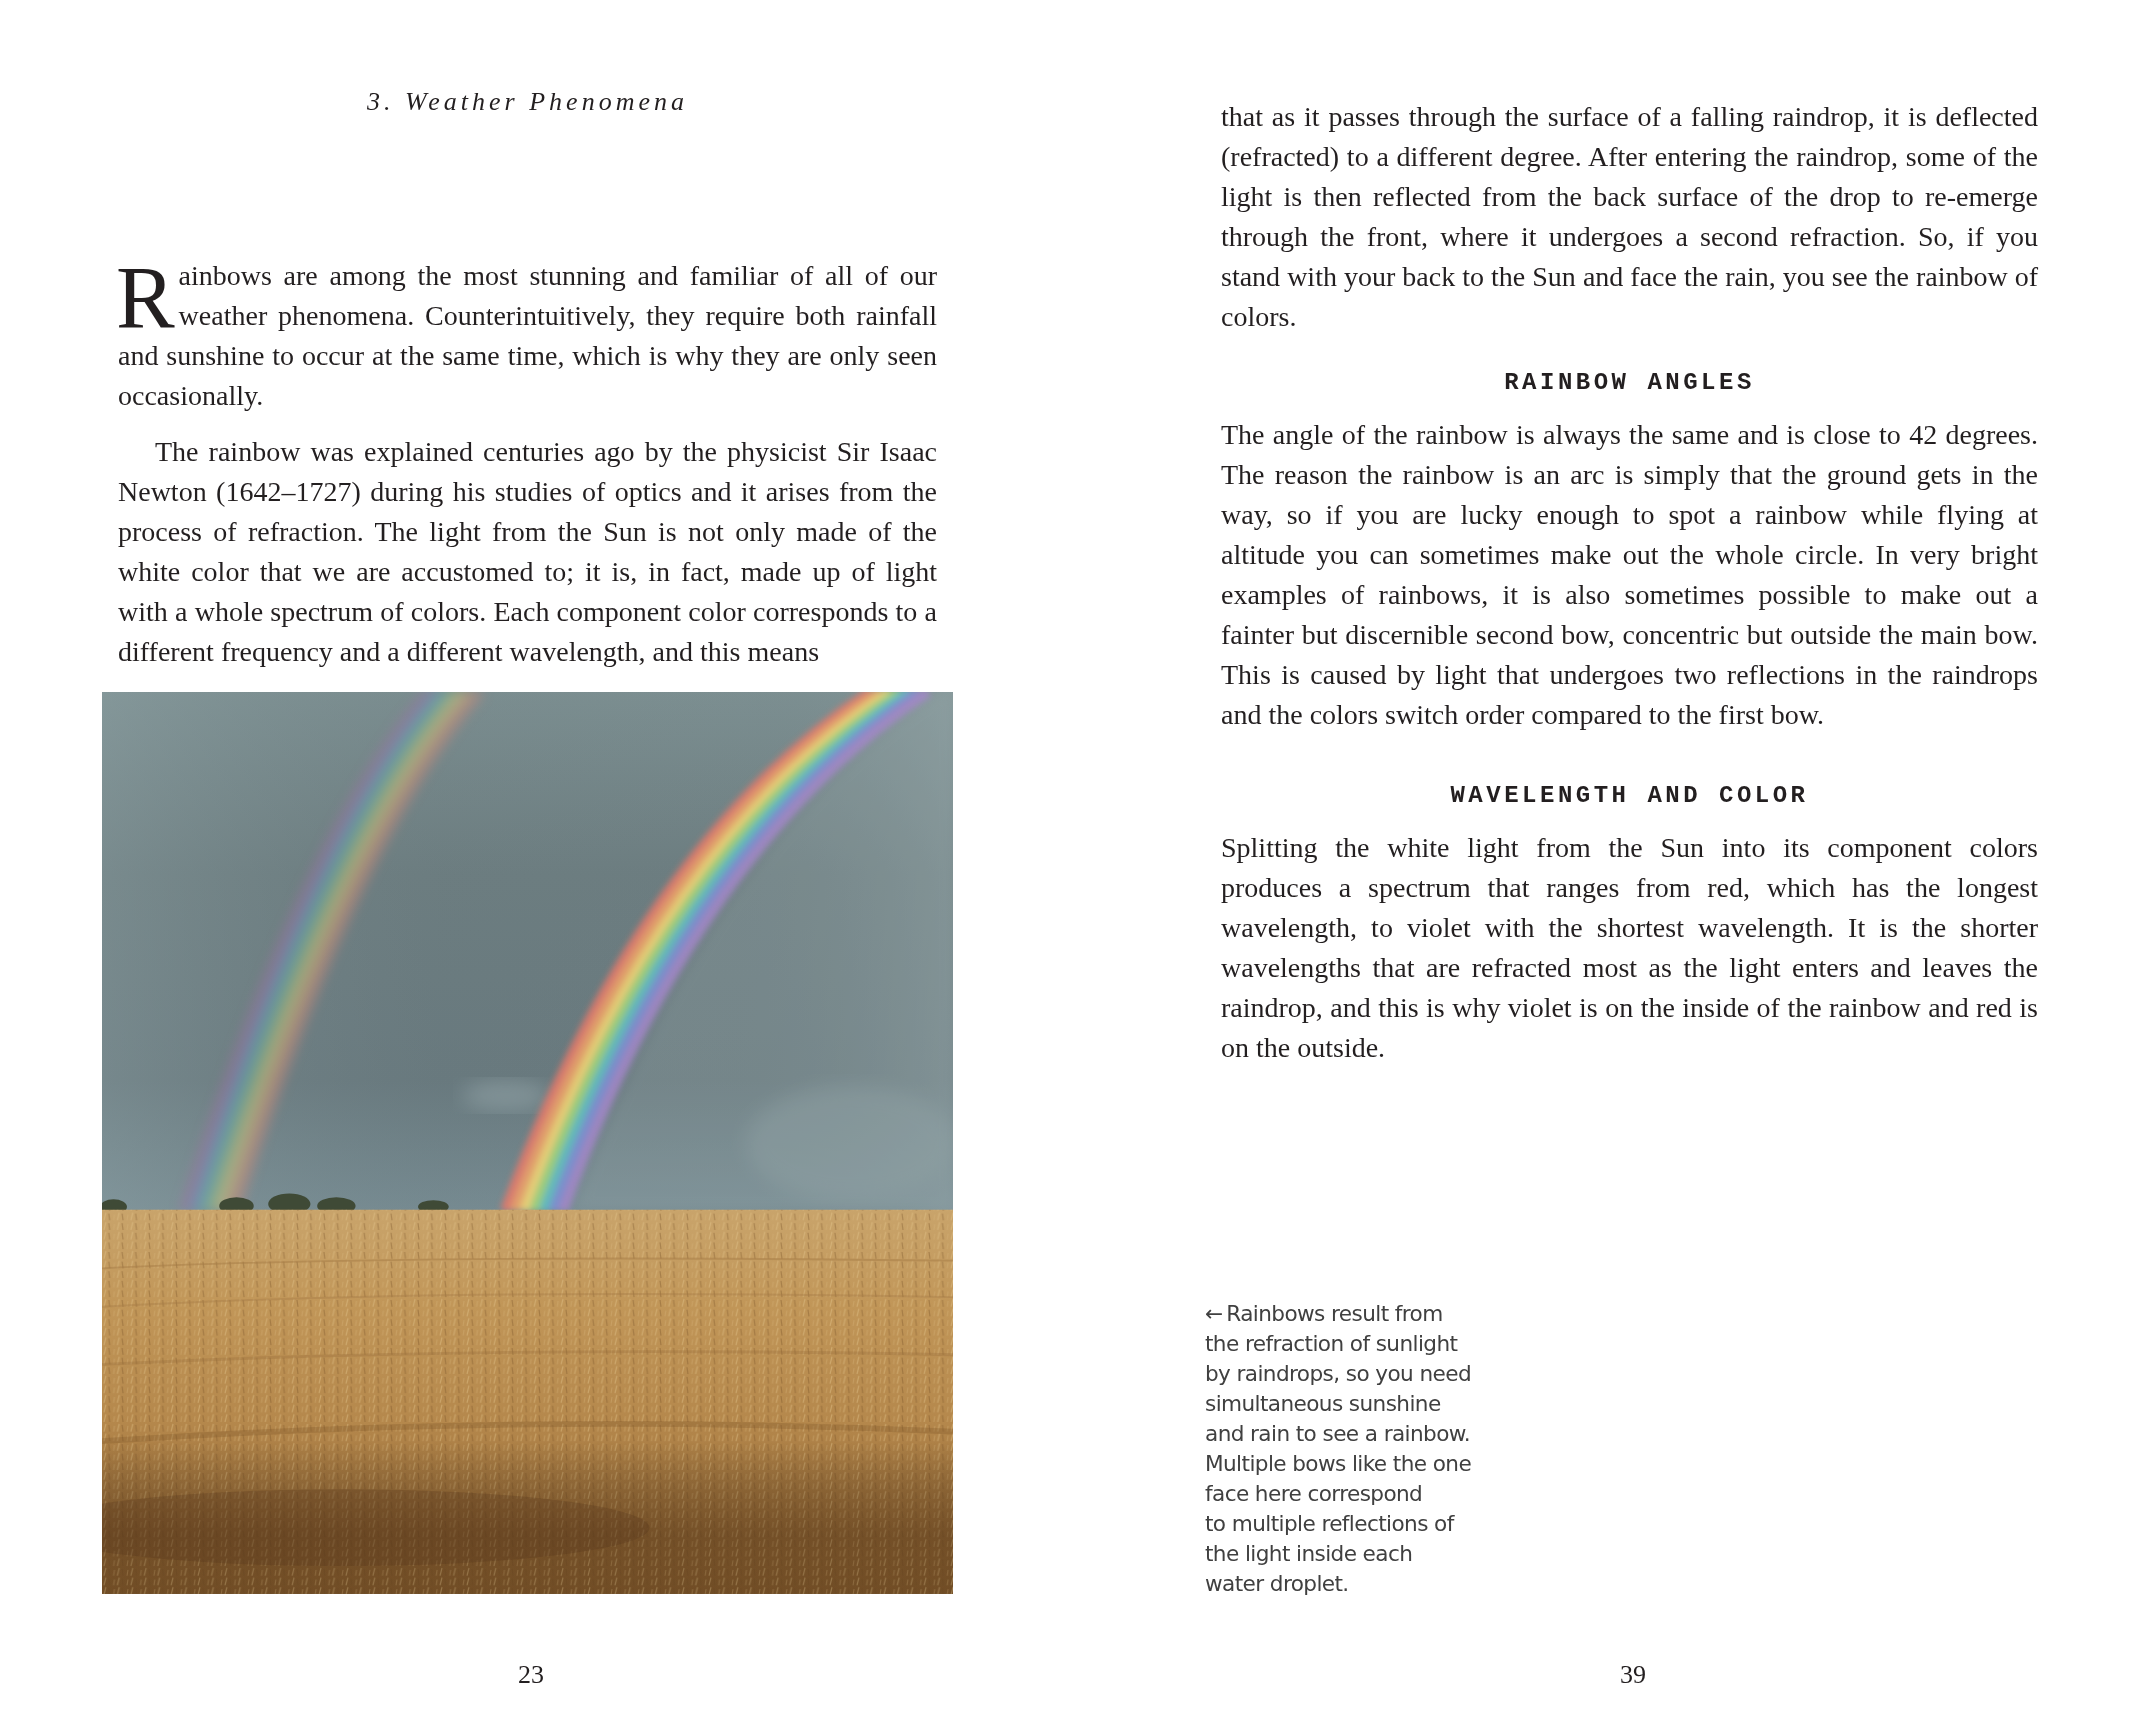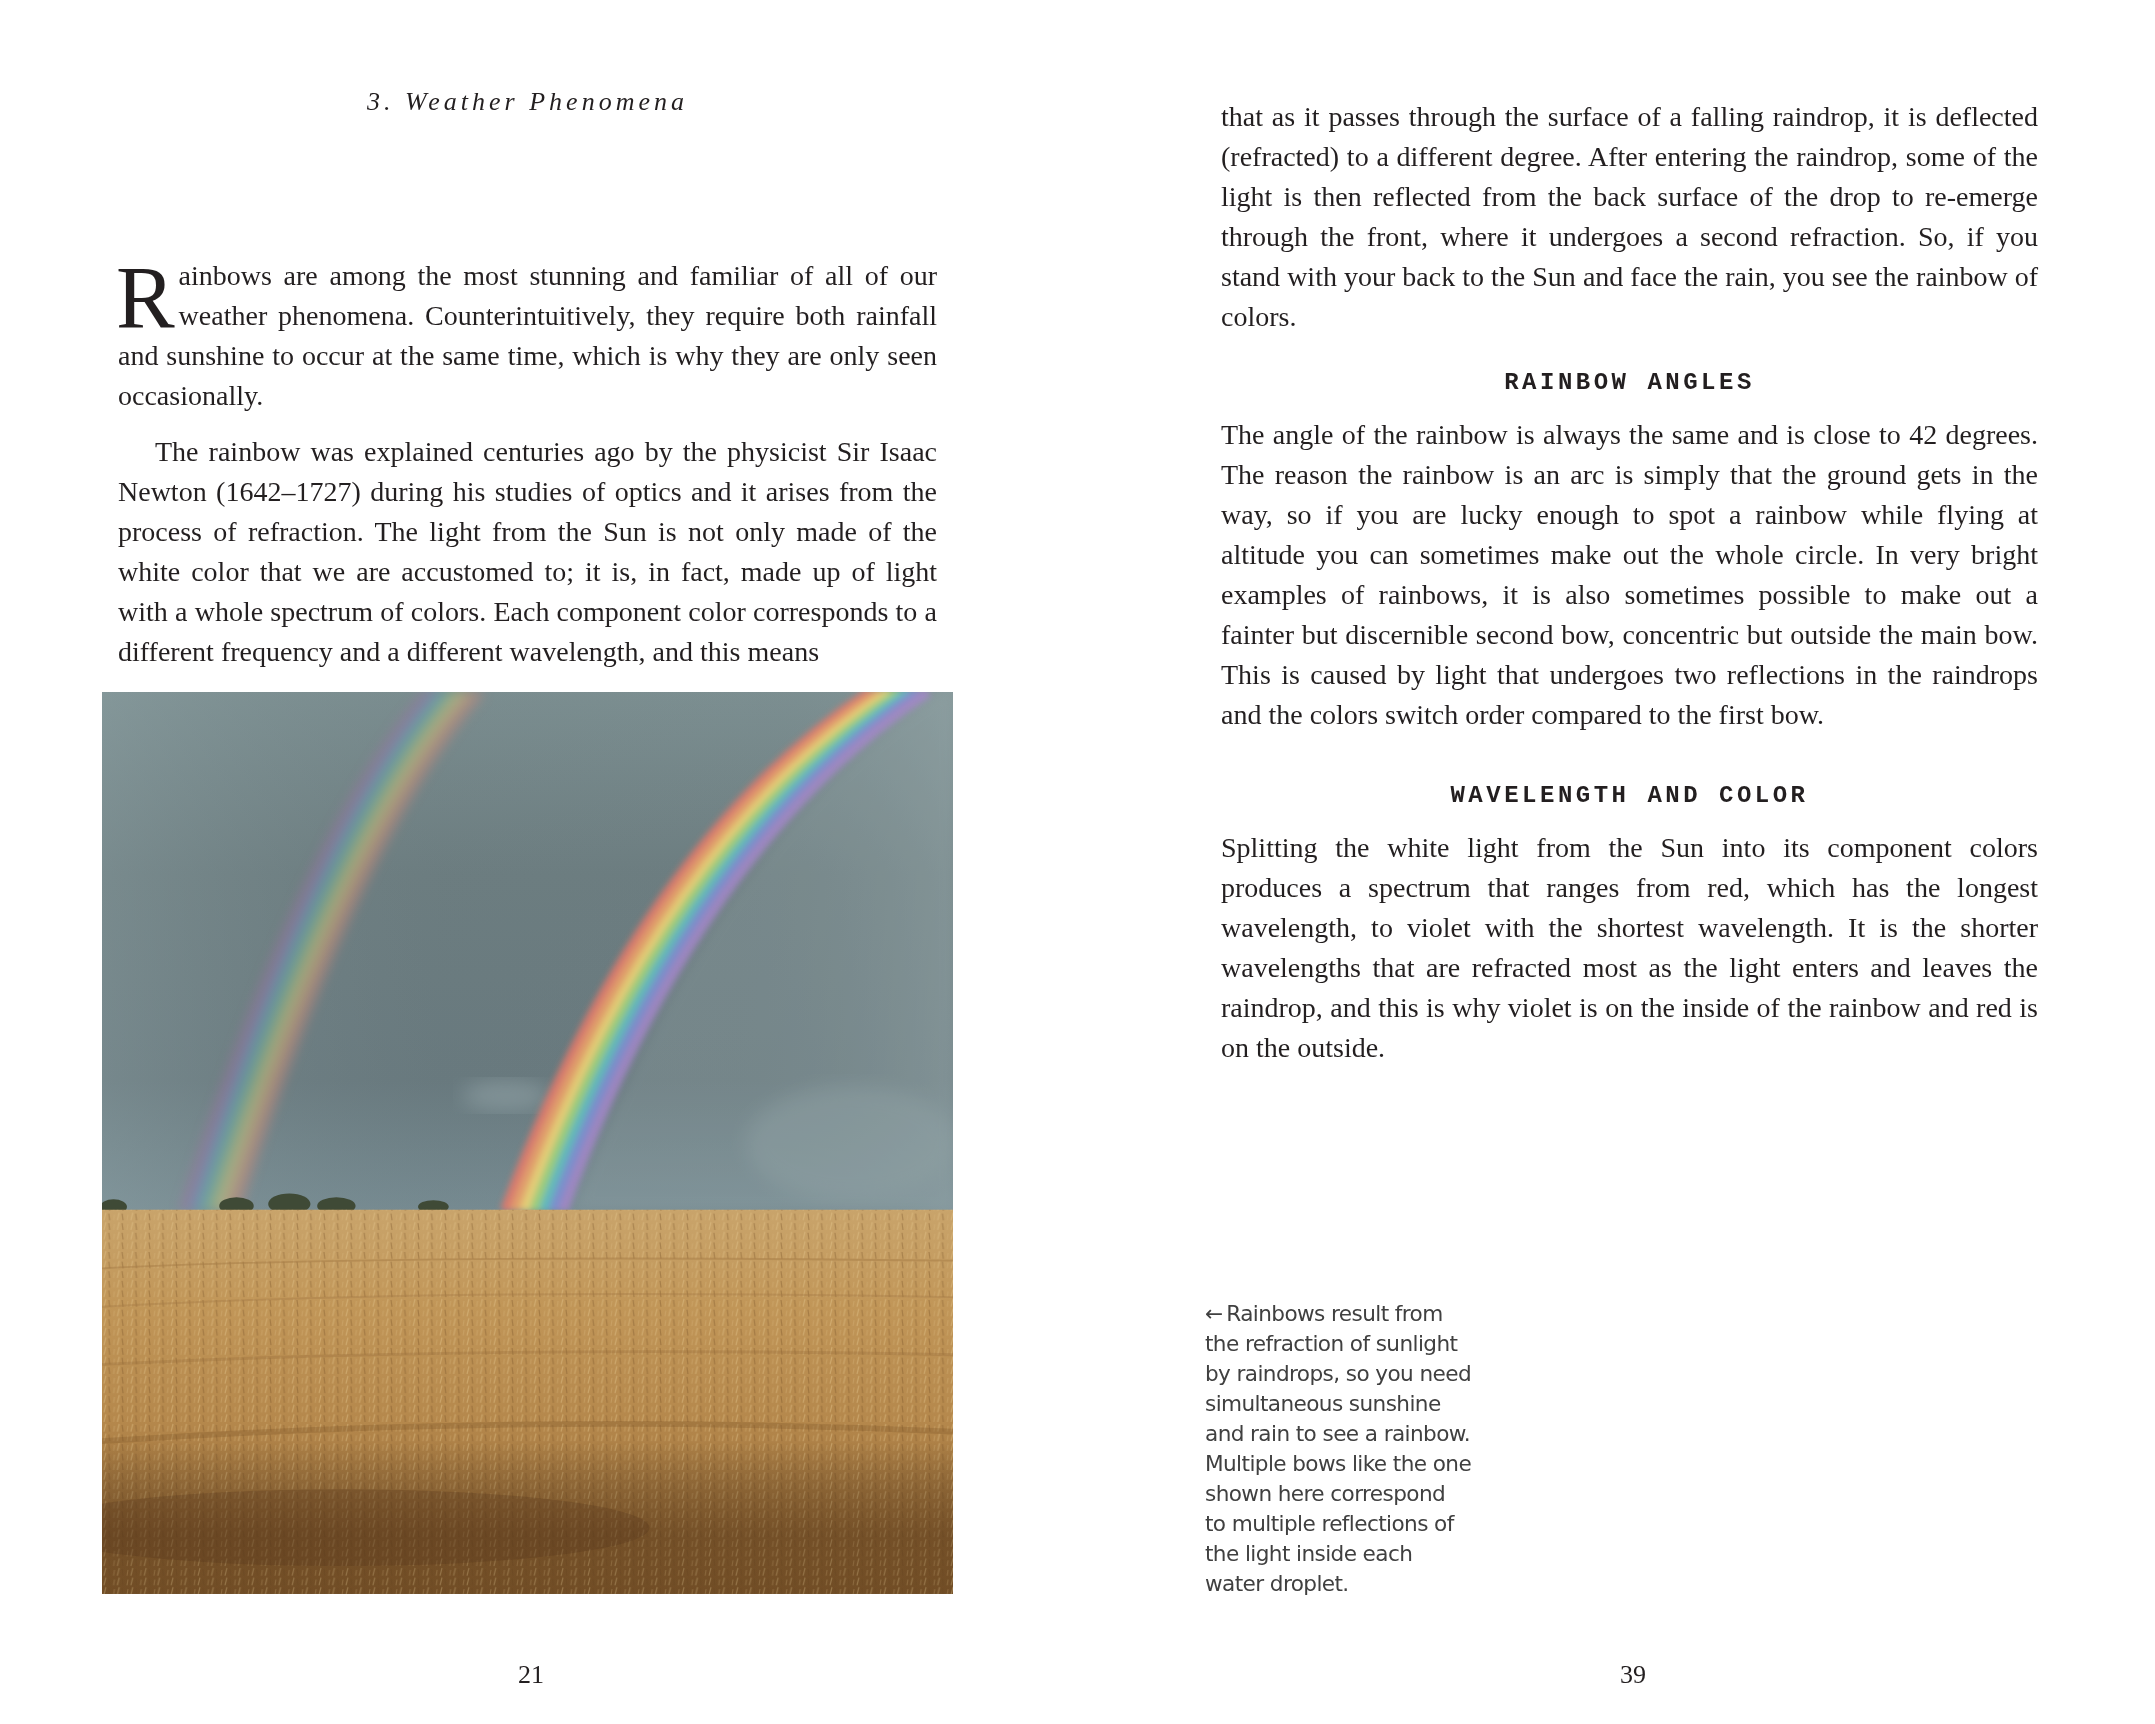--- a/index.html
+++ b/index.html
@@ -159,42 +159,42 @@
       <rect x="0" y="539" width="886" height="400" fill="url(#stubble)"></rect>
       <rect x="0" y="539" width="886" height="400" fill="url(#fieldshade)"></rect>
       <path d="M 0 600 Q 300 585 886 592" stroke="#a57b45" stroke-width="2" fill="none" opacity="0.5"></path>
       <path d="M 0 640 Q 350 620 886 630" stroke="#a57b45" stroke-width="2" fill="none" opacity="0.4"></path>
       <path d="M 0 700 Q 400 680 886 690" stroke="#9b713d" stroke-width="3" fill="none" opacity="0.35"></path>
       <path d="M 0 780 Q 450 750 886 770" stroke="#7e5529" stroke-width="6" fill="none" opacity="0.3"></path>
       <ellipse cx="250" cy="870" rx="320" ry="40" fill="#4e3118" opacity="0.25"></ellipse>
     </svg>
   </div>
 
-  <div class="page-number pn-left">21</div>
+  <div class="page-number pn-left">23</div>
 </div>
 
 <div class="page-right-content">
   <div class="col-right body-text">
     <p class="para">that as it passes through the surface of a falling raindrop, it is deflected (refracted) to a different degree. After entering the raindrop, some of the light is then reflected from the back surface of the drop to re-emerge through the front, where it undergoes a second refraction. So, if you stand with your back to the Sun and face the rain, you see the rainbow of colors.</p>
 
     <h3 class="section-head section-angles">RAINBOW ANGLES</h3>
     <p class="para">The angle of the rainbow is always the same and is close to 42 degrees. The reason the rainbow is an arc is simply that the ground gets in the way, so if you are lucky enough to spot a rainbow while flying at altitude you can sometimes make out the whole circle. In very bright examples of rainbows, it is also sometimes possible to make out a fainter but discernible second bow, concentric but outside the main bow. This is caused by light that undergoes two reflections in the raindrops and the colors switch order compared to the first bow.</p>
 
     <h3 class="section-head section-wave">WAVELENGTH AND COLOR</h3>
     <p class="para">Splitting the white light from the Sun into its component colors produces a spectrum that ranges from red, which has the longest wavelength, to violet with the shortest wavelength. It is the shorter wavelengths that are refracted most as the light enters and leaves the raindrop, and this is why violet is on the inside of the rainbow and red is on the outside.</p>
   </div>
 
   <div class="caption">
     <span class="caption-line"><span class="arrow-icon">←</span><span>Rainbows result from</span></span>
     <span class="caption-line">the refraction of sunlight</span>
     <span class="caption-line">by raindrops, so you need</span>
     <span class="caption-line">simultaneous sunshine</span>
     <span class="caption-line">and rain to see a rainbow.</span>
     <span class="caption-line">Multiple bows like the one</span>
-    <span class="caption-line">shown here correspond</span>
+    <span class="caption-line">face here correspond</span>
     <span class="caption-line">to multiple reflections of</span>
     <span class="caption-line">the light inside each</span>
     <span class="caption-line">water droplet.</span>
   </div>
 
   <div class="page-number pn-right">39</div>
 </div>
 
 
 </body></html>

